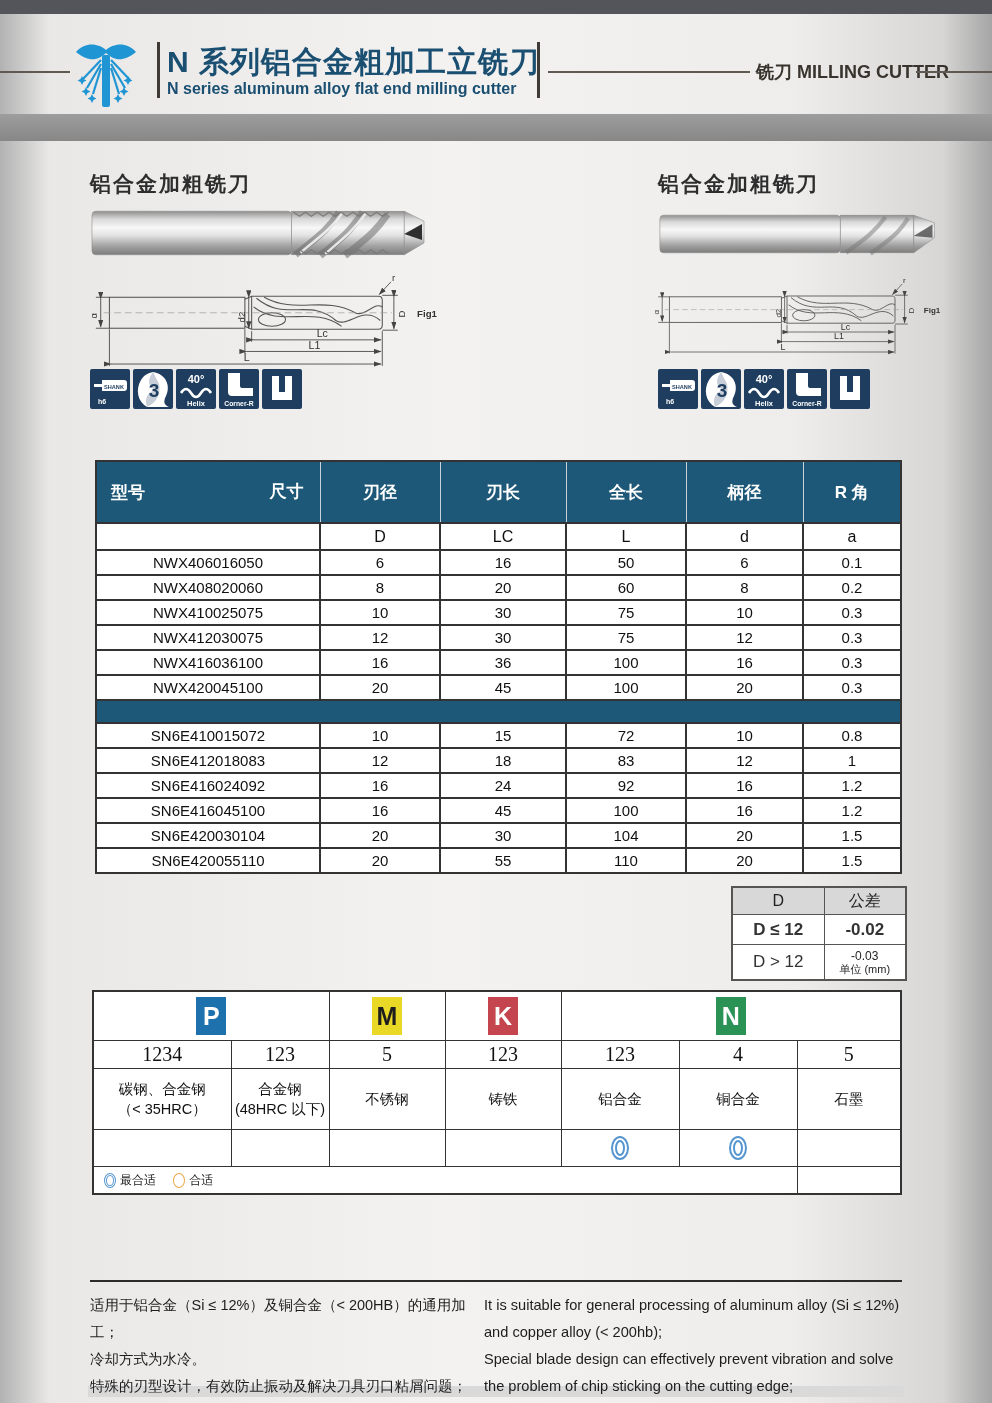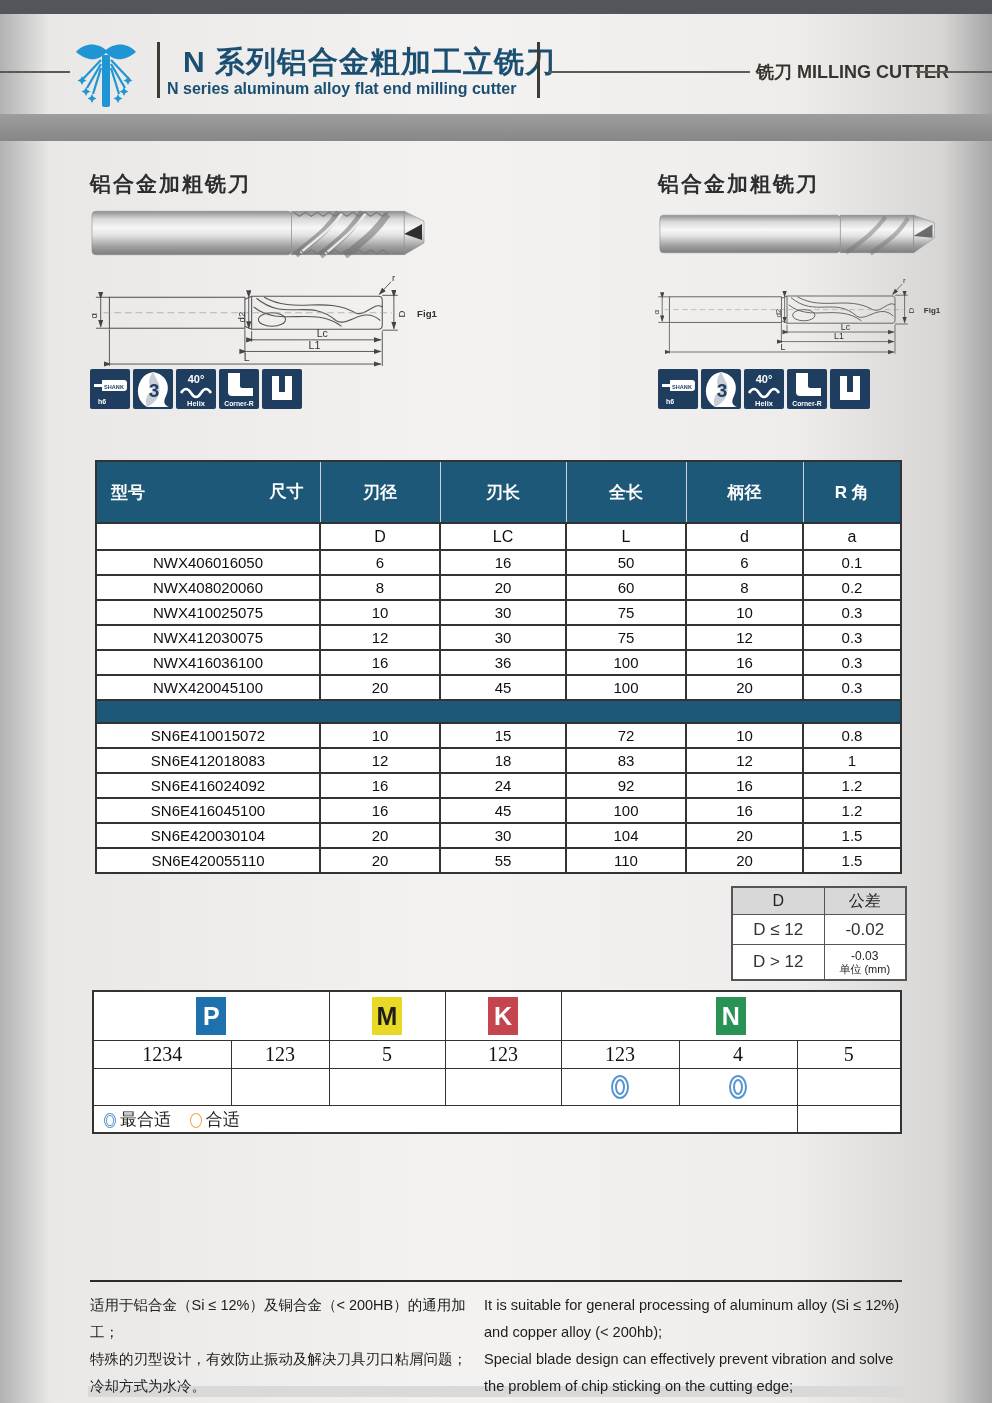--- a/index.html
+++ b/index.html
@@ -7,53 +7,53 @@
         background:linear-gradient(90deg,#b2b2b2 0,#e9e8e7 5%,#f3f2f1 45%,#eeedec 80%,#d7d6d5 95%,#a5a5a5 100%);
         font-family:"Liberation Sans",sans-serif;color:#222;}
   .abs{position:absolute;}
   
   .topbar{top:0;left:0;width:992px;height:14px;background:#54555a;}
   .grayband{top:114px;left:0;width:992px;height:27px;background:linear-gradient(180deg,#9d9d9d,#878787);}
   .botbar{top:1386px;left:88px;width:816px;height:11px;background:#d9d9d9;}
   
   .hline{height:2px;background:#5f5952;}
   .vbar{width:3px;height:56px;background:#403a34;}
-  .title-cn{top:42px;left:183px;font-size:30px;font-weight:bold;color:#1a4f72;letter-spacing:1px;white-space:nowrap;}
+  .title-cn{top:42px;left:167px;font-size:30px;font-weight:bold;color:#1a4f72;letter-spacing:1px;white-space:nowrap;}
   .title-en{top:80px;left:167px;font-size:16px;font-weight:bold;color:#1a4f72;white-space:nowrap;}
   .corner-label{top:60px;left:756px;font-size:18px;font-weight:bold;color:#38332d;white-space:nowrap;}
   
   .prod-title{font-size:21px;font-weight:bold;color:#2d2d2d;letter-spacing:2px;white-space:nowrap;}
   
   table{border-collapse:collapse;table-layout:fixed;background:#fff;}
   .spec{width:805px;border:2px solid #333;margin-top:28px;}
   .spec th{background:#1d5878;color:#fff;font-weight:bold;font-size:17px;border:1px solid #c9d2d8;height:60px;padding:0;}
   .spec td{border:2px solid #333;text-align:center;font-size:15px;color:#101010;height:23px;padding:0;}
   .spec .sub-row td{height:25px;font-size:16px;}
   .spec .sep-cell{background:#1d5878;height:21px;}
   .diag-cell{position:relative;background-color:#1d5878;
      background-image:linear-gradient(to top right,rgba(0,0,0,0) 49.3%,#fff 49.3%,#fff 50.7%,rgba(0,0,0,0) 50.7%);}
   .corner-row-label{position:absolute;left:14px;bottom:18px;font-size:17px;}
   .corner-col-label{position:absolute;right:16px;top:18px;font-size:17px;}
   
   .tol{width:174px;border:2px solid #555;}
   .tol th{background:#d8d8d8;font-size:16px;font-weight:normal;color:#222;height:26px;border:1.5px solid #555;padding:0;}
   .tol td{border:1.5px solid #555;text-align:center;font-size:17px;color:#333;padding:0;}
-  .tol .r1 td{height:29px;}
+  .tol .r1 td{height:29px;font-weight:bold;}
   .tol .r2 td{height:34px;}
   .v-small{font-size:12px;line-height:14px;color:#222;}
   .unit{font-size:11px;line-height:13px;color:#222;}
   
   .mat{width:808px;border:2px solid #333;}
   .mat th,.mat td{border:1.5px solid #333;text-align:center;padding:0;}
   .mat .group-row th{height:48px;background:#fff;}
   .mat-badge{display:inline-block;width:30px;height:38px;line-height:38px;font-size:25px;font-weight:bold;text-align:center;}
   .code-cell{height:27px;font-family:"Liberation Serif",serif;font-size:20px;color:#111;margin-left:41px;}
   .mat-name-cell{height:60px;font-size:14.5px;color:#111;white-space:pre-line;line-height:20px;}
   .suit-cell{height:36px;}
-  .legend-cell{height:26px;text-align:left !important;padding-left:10px !important;font-size:17px;color:#222;}
+  .legend-cell{height:26px;text-align:left !important;padding-left:10px !important;font-size:12px;color:#222;}
   .ring{display:inline-block;width:18px;height:24px;border:2px solid #5596d0;border-radius:50%;position:relative;vertical-align:middle;box-sizing:border-box;}
   .ring::after{content:"";position:absolute;inset:2px;border:2px solid #5596d0;border-radius:50%;}
   .ring.sm{width:12px;height:15px;border-width:1.5px;margin-right:4px;}
   .ring.sm::after{inset:1px;border-width:1.5px;}
   .ring.ok{border-color:#e9a94b;}
   .ring.ok::after{display:none;}
   .legend-item{margin-right:14px;display:inline-block;}
   
   .footer-rule{top:1280px;left:90px;width:812px;height:2px;background:#2b2b2b;}
   .footer-cn{top:1292px;left:90px;width:400px;font-size:14.5px;line-height:27px;color:#1d1d1d;}
@@ -398,20 +398,31 @@
         </tr>
     <tr id="mat-code-row">
           <td class="code-cell">1234</td>
           <td class="code-cell">123</td>
           <td class="code-cell">5</td>
           <td class="code-cell">123</td>
           <td class="code-cell">123</td>
           <td class="code-cell">4</td>
           <td class="code-cell">5</td>
         </tr>
+    <tr id="mat-name-row">
+          <td class="mat-name-cell">碳钢、合金钢
+（&lt; 35HRC）</td>
+          <td class="mat-name-cell">合金钢
+(48HRC 以下)</td>
+          <td class="mat-name-cell">不锈钢</td>
+          <td class="mat-name-cell">铸铁</td>
+          <td class="mat-name-cell">铝合金</td>
+          <td class="mat-name-cell">铜合金</td>
+          <td class="mat-name-cell">石墨</td>
+        </tr>
     <tr id="mat-suit-row">
           <td class="suit-cell"></td>
           <td class="suit-cell"></td>
           <td class="suit-cell"></td>
           <td class="suit-cell"></td>
           <td class="suit-cell"><span class="ring"></span></td>
           <td class="suit-cell"><span class="ring"></span></td>
           <td class="suit-cell"></td>
         </tr>
     <tr>
@@ -420,22 +431,22 @@
         <span class="legend-item"><span class="ring sm ok"></span><span>合适</span></span>
       </td>
       <td></td>
     </tr>
   </tbody>
     </table>
 
   <div class="abs footer-rule"></div>
   <div class="abs footer-cn" id="footer-cn">
       <div>适用于铝合金（Si ≤ 12%）及铜合金（&lt; 200HB）的通用加工；</div>
+      <div>冷却方式为水冷。</div>
       <div>特殊的刃型设计，有效防止振动及解决刀具刃口粘屑问题；</div>
-      <div>冷却方式为水冷。</div>
     </div>
   <div class="abs footer-en" id="footer-en">
       <div>It is suitable for general processing of aluminum alloy (Si ≤ 12%) and copper alloy (&lt; 200hb);</div>
       <div>Special blade design can effectively prevent vibration and solve the problem of chip sticking on the cutting edge;</div>
       <div>The cooling mode is water cooling.</div>
     </div>
 
 </div>
 
 </body></html>

